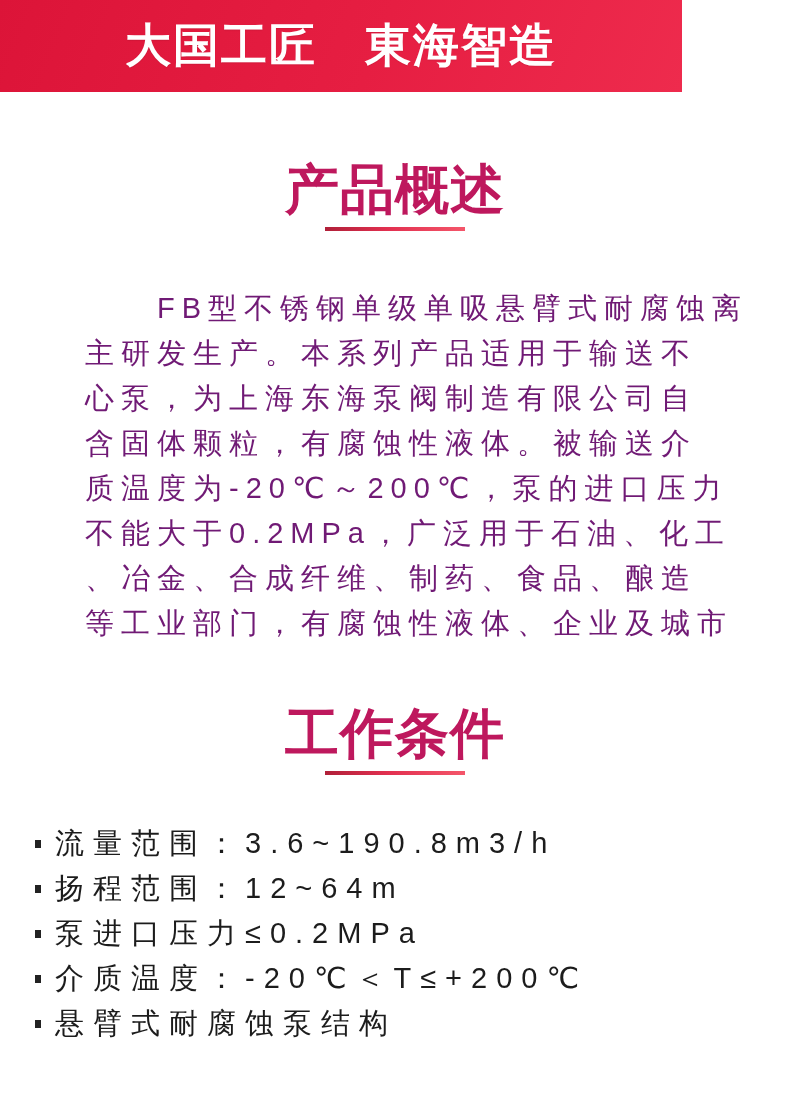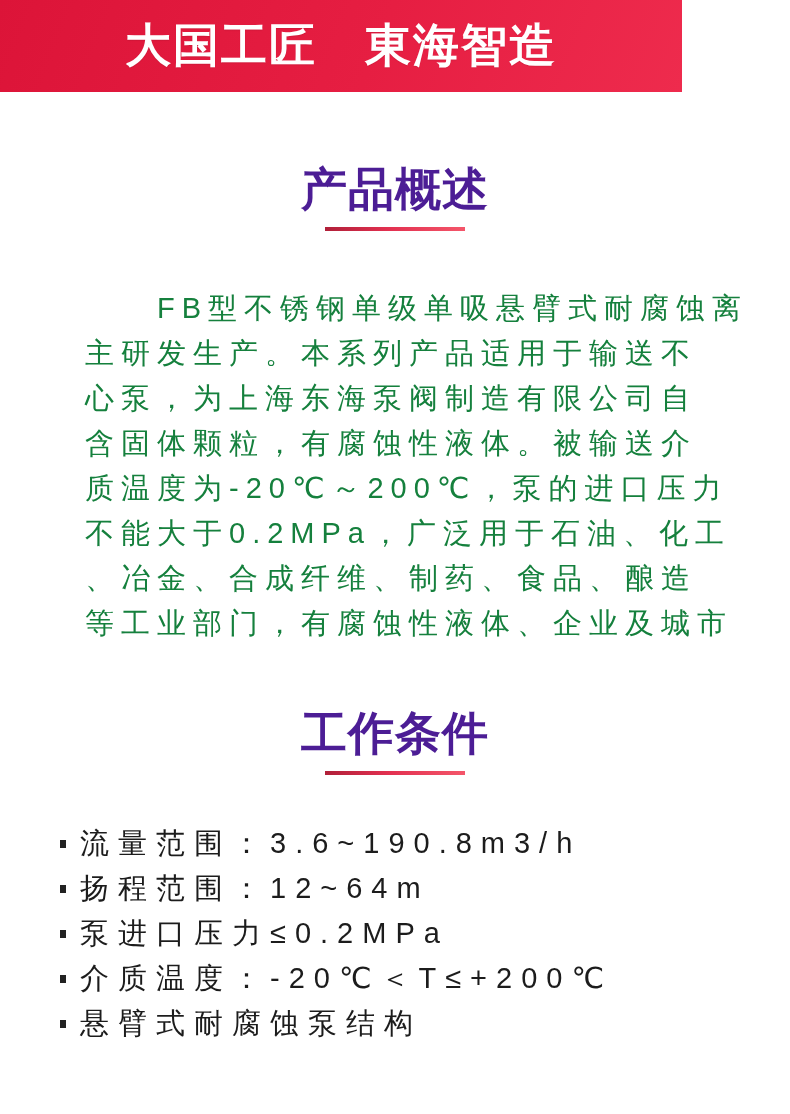--- a/index.html
+++ b/index.html
@@ -29,50 +29,50 @@
     letter-spacing: 2px;
     white-space: pre;
     text-shadow: 0 1px 1px rgba(0,0,0,0.08);
   }
 
   
   .section-head { text-align: center; }
   .section-head.first { margin-top: 70px; }
   .section-head.second { margin-top: 60px; }
   .section-title {
-    font-size: 46px;
+    font-size: 54px;
     font-weight: 700;
-    color: #4c1d95;
+    color: #be185d;
     line-height: 55px;
     letter-spacing: 1px;
   }
   .title-underline {
     width: 140px;
     height: 4px;
     margin: 10px auto 0 auto;
     background: linear-gradient(90deg, #b02039 0%, #e23050 45%, #f4566a 100%);
   }
 
   
   .overview-text {
     margin: 55px 85px 0 85px;
     width: 620px;
   }
   .para-line {
     font-size: 29px;
     line-height: 45px;
     letter-spacing: 7px;
     white-space: pre;
-    color: #15803d;
+    color: #701a75;
   }
 
   
   .conditions-list {
     margin-top: 46px;
-    padding-left: 60px;
+    padding-left: 35px;
   }
   .condition-item {
     display: flex;
     align-items: center;
     height: 45px;
   }
   .bullet-dot {
     width: 6px;
     height: 8px;
     background: #222222;

